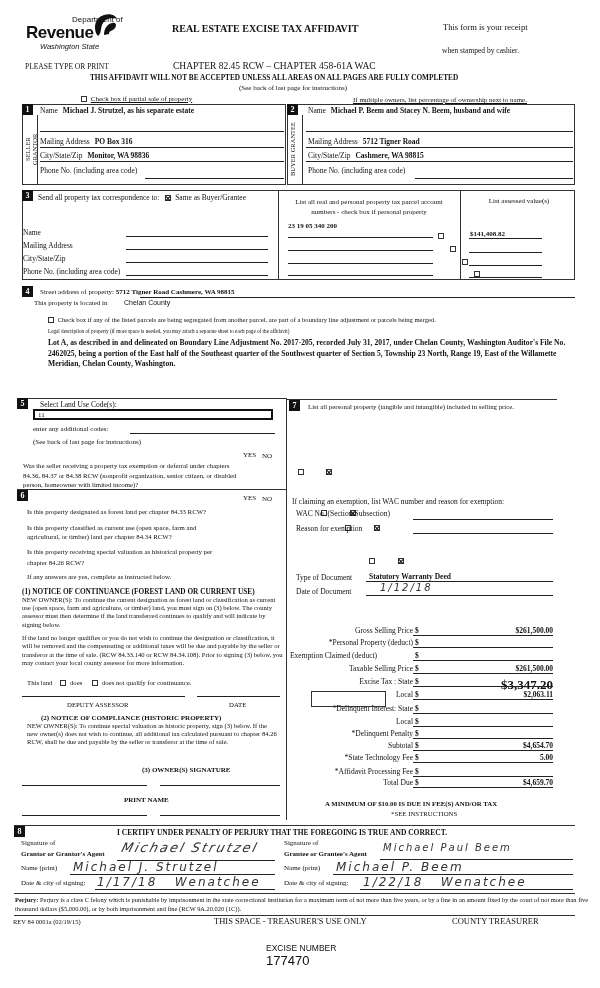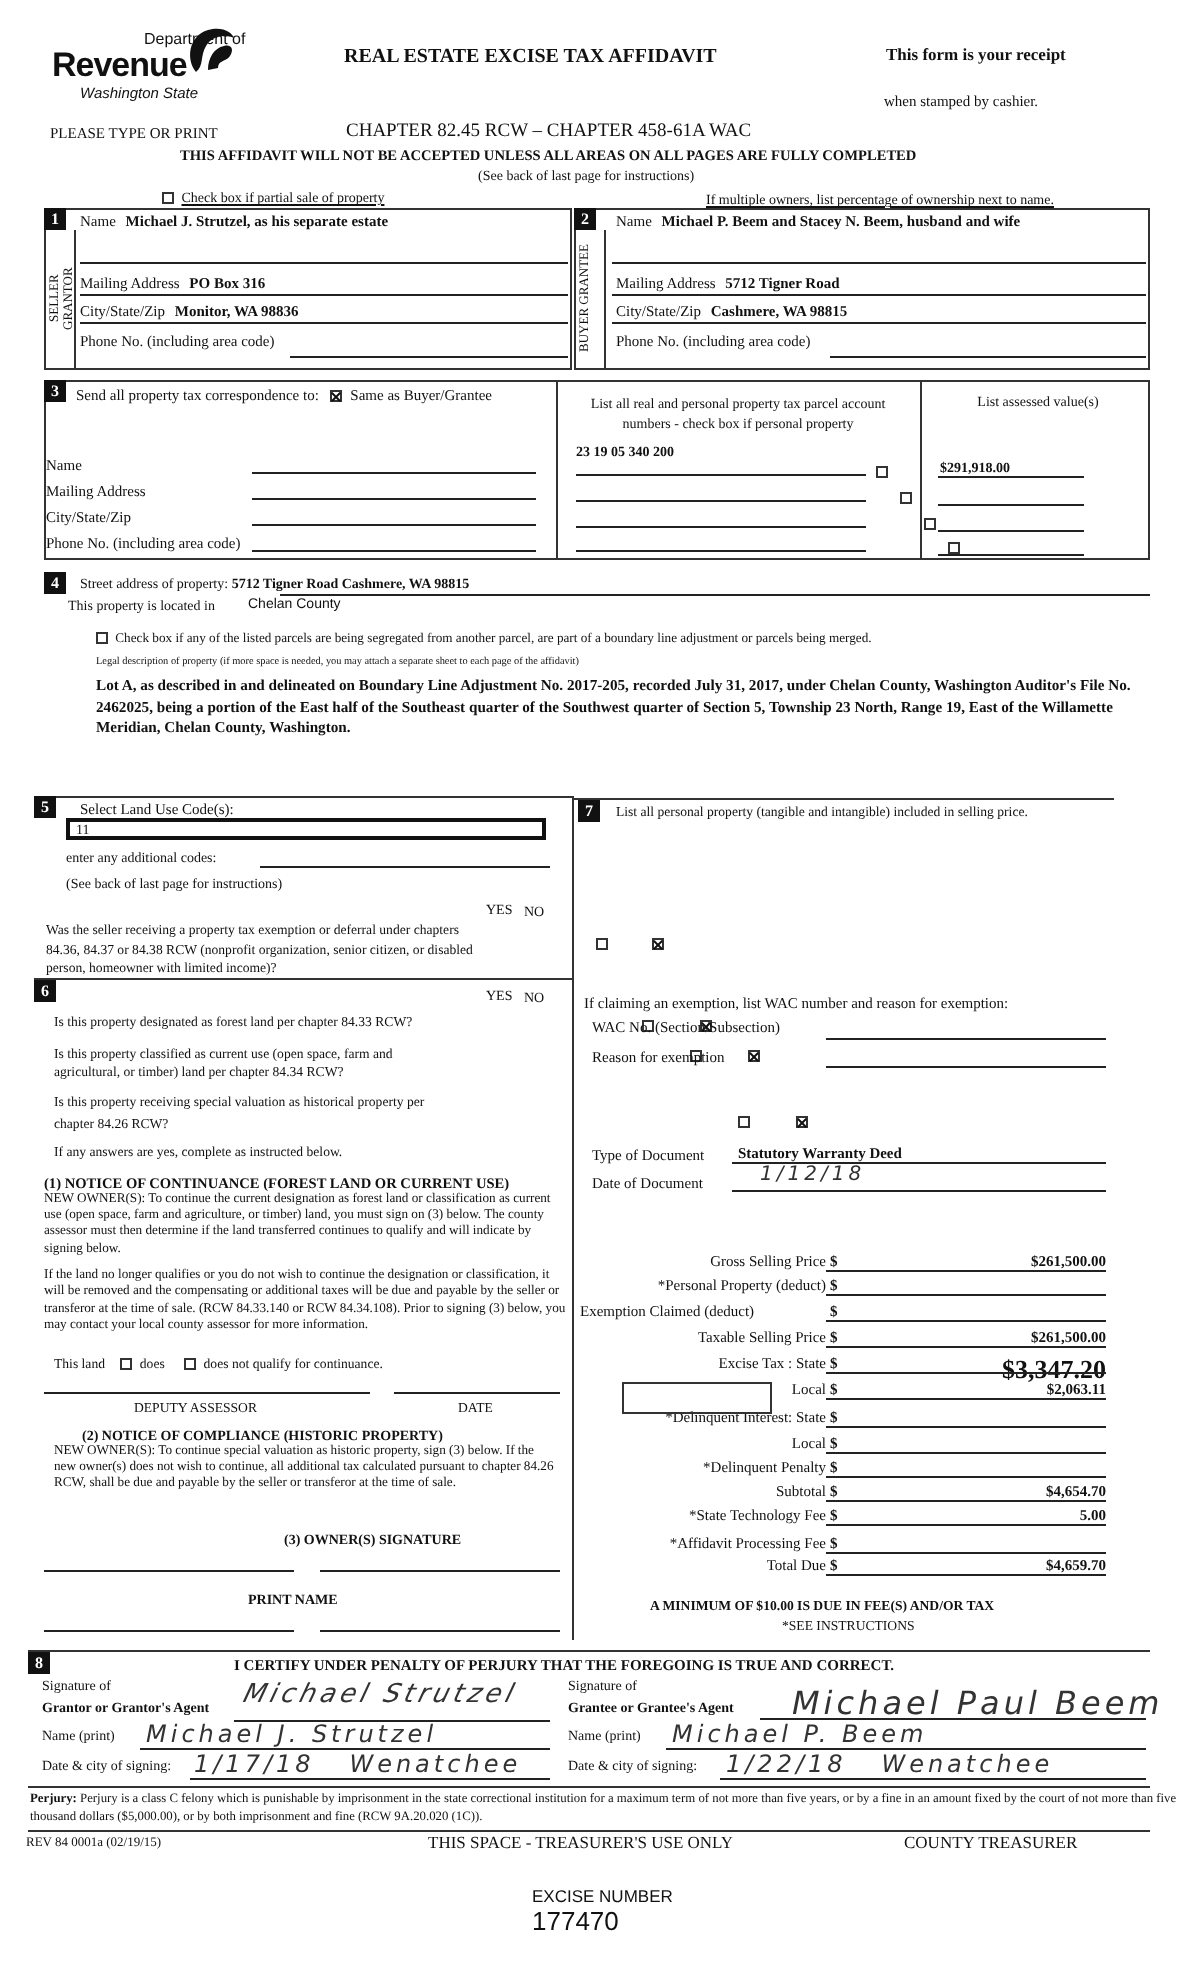--- a/index.html
+++ b/index.html
@@ -29,21 +29,21 @@
   <div class="abs sans" style="left:10px;top:3px;font-size:8px;padding-left:36px;">Department of</div>
   <div class="abs sans b" style="left:0;top:11px;font-size:17px;letter-spacing:-0.5px;">Revenue</div>
   <div class="abs sans" style="left:14px;top:30px;font-size:7.5px;font-style:italic;">Washington State</div>
   <svg class="abs" style="left:66px;top:0;" width="26" height="26" viewBox="0 0 26 26">
     <path d="M6 24 C1 18 2 6 12 3 C19 1 24 4 25 7 C20 5 14 6 11 11 C8 16 10 21 6 24 Z" fill="#111"></path>
     <path d="M12 23 C12 17 15 12 20 11 C24 10 25 13 23 16 C21 19 17 18 17 22 Z" fill="#111"></path>
   </svg>
 </div>
 
 <div class="abs b" style="left:172px;top:23px;font-size:10px;">REAL ESTATE EXCISE TAX AFFIDAVIT</div>
-<div class="abs" style="left:443px;top:22px;font-size:8.5px;font-weight:bold;">This form is your receipt</div>
+<div class="abs" style="left:443px;top:22px;font-size:8.5px;">This form is your receipt</div>
 <div class="abs" style="left:25px;top:62px;font-size:7.5px;">PLEASE TYPE OR PRINT</div>
 <div class="abs" style="left:173px;top:61px;font-size:9.5px;">CHAPTER 82.45 RCW – CHAPTER 458-61A WAC</div>
 <div class="abs" style="left:442px;top:46px;font-size:7.5px;">when stamped by cashier.</div>
 <div class="abs b" style="left:90px;top:73px;font-size:7.3px;">THIS AFFIDAVIT WILL NOT BE ACCEPTED UNLESS ALL AREAS ON ALL PAGES ARE FULLY COMPLETED</div>
 <div class="abs" style="left:239px;top:84px;font-size:7px;">(See back of last page for instructions)</div>
 
 
 <div class="row" style="left:79px;top:95px;font-size:7px;">
   <span class="chk"></span>
   <span style="text-decoration:underline;">Check box if partial sale of property</span>
@@ -122,21 +122,21 @@
 
 <div class="abs line" style="left:288px;top:237px;width:145px;"></div>
 <span class="chk abs" style="left:436px;top:231px;"></span>
 <div class="abs line" style="left:288px;top:250px;width:145px;"></div>
 <span class="chk abs" style="left:436px;top:244px;"></span>
 <div class="abs line" style="left:288px;top:263px;width:145px;"></div>
 <span class="chk abs" style="left:436px;top:257px;"></span>
 <div class="abs line" style="left:288px;top:275px;width:145px;"></div>
 <span class="chk abs" style="left:436px;top:269px;"></span>
 
-<div class="row b" style="left:470px;top:230px;font-size:7px;">$291,918.00</div>
+<div class="row b" style="left:470px;top:230px;font-size:7px;">$141,408.82</div>
 <div class="abs line" style="left:469px;top:238px;width:73px;"></div>
 <div class="abs line" style="left:469px;top:252px;width:73px;"></div>
 <div class="abs line" style="left:469px;top:265px;width:73px;"></div>
 <div class="abs line" style="left:469px;top:277px;width:73px;"></div>
 
 
 <div class="num" style="left:22px;top:286px;">4</div>
 <div class="row" style="left:40px;top:288px;font-size:7px;">
   <span>Street address of property:</span>
   <span class="b">5712 Tigner Road Cashmere, WA  98815</span>
@@ -293,21 +293,21 @@
 <div class="abs line" style="left:117px;top:860px;width:158px;"></div>
 <div class="row" style="left:21px;top:864px;font-size:7px;">Name (print)</div>
 <div class="row hand" style="left:73px;top:860px;">Michael J. Strutzel</div>
 <div class="abs line" style="left:70px;top:874px;width:205px;"></div>
 <div class="row" style="left:21px;top:879px;font-size:7px;">Date &amp; city of signing:</div>
 <div class="row hand" style="left:97px;top:875px;white-space:pre;">1/17/18   Wenatchee</div>
 <div class="abs line" style="left:95px;top:889px;width:180px;"></div>
 
 <div class="row" style="left:284px;top:839px;font-size:7px;">Signature of</div>
 <div class="row b" style="left:284px;top:850px;font-size:7px;">Grantee or Grantee's Agent</div>
-<div class="row hand" style="left:396px;top:842px;font-size:16px;">Michael Paul Beem</div>
+<div class="row hand" style="left:383px;top:842px;font-size:10px;">Michael Paul Beem</div>
 <div class="abs line" style="left:380px;top:859px;width:193px;"></div>
 <div class="row" style="left:284px;top:864px;font-size:7px;">Name (print)</div>
 <div class="row hand" style="left:336px;top:860px;">Michael P. Beem</div>
 <div class="abs line" style="left:333px;top:874px;width:240px;"></div>
 <div class="row" style="left:284px;top:879px;font-size:7px;">Date &amp; city of signing:</div>
 <div class="row hand" style="left:363px;top:875px;white-space:pre;">1/22/18   Wenatchee</div>
 <div class="abs line" style="left:360px;top:889px;width:213px;"></div>
 
 <div class="abs" style="left:14px;top:893px;width:561px;border-top:1px solid #333;"></div>
 <div class="abs" style="left:15px;top:895px;width:575px;font-size:6.4px;line-height:9px;">

